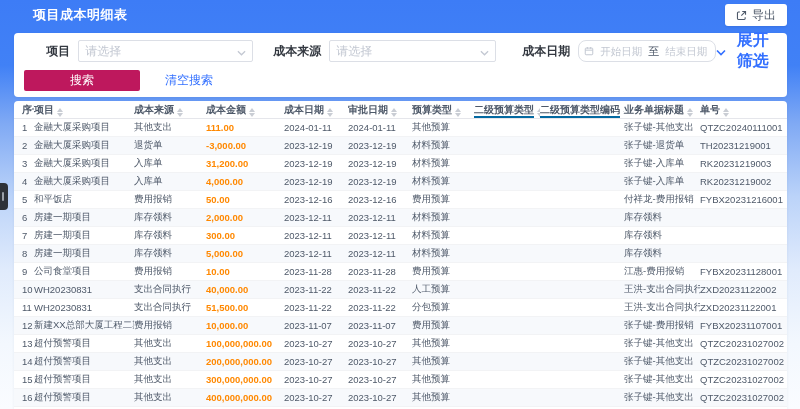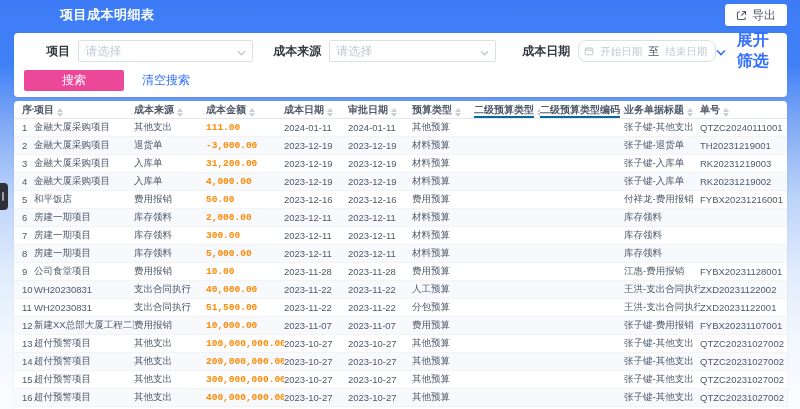--- a/index.html
+++ b/index.html
@@ -3,21 +3,21 @@
 <meta charset="utf-8">
 <style>
   html,body{margin:0;padding:0;}
   body{
     width:800px;height:409px;overflow:hidden;position:relative;
     font-family:"Liberation Sans","DejaVu Sans",sans-serif;
     background:linear-gradient(180deg,#3D7CF6 0%,#4181F6 16%,#7FA9F4 30%,#BBD3F9 48%,#E0EBFC 66%,#F3F8FE 84%,#FAFCFF 100%);
   }
   
   .topbar{height:30px;display:flex;align-items:center;padding:0 13px 0 33px;}
-  .page-title{color:#fff;font-size:13px;font-weight:700;letter-spacing:.5px;margin-left:27px;}
+  .page-title{color:#fff;font-size:13px;font-weight:700;letter-spacing:.5px;}
   .export-btn{margin-left:auto;background:#fff;border:none;color:#4E5969;font-size:12px;
     height:22px;padding:0 11px;border-radius:3px;display:flex;align-items:center;gap:5px;cursor:pointer;
     font-family:inherit;box-shadow:0 1px 2px rgba(20,50,120,.15);}
   .export-btn svg{display:block;}
   
   .card{background:#fff;border-radius:4px;box-shadow:0 1px 3px rgba(29,52,106,.07);}
   .filter-card{margin:3px 13px 0 14px;padding:6px 12px 6px 10px;}
   .filter-row{display:flex;align-items:center;height:24px;}
   .f-label{font-size:12px;color:#333840;font-weight:600;white-space:nowrap;}
   .lbl-project{margin-left:14px;width:43px;text-align:right;}
@@ -33,34 +33,34 @@
   .chevron{margin-right:6px;flex:none;}
   .daterange{width:145px;height:22px;border:1px solid #DCDFE6;border-radius:8px;display:flex;
     align-items:center;box-sizing:border-box;padding:0 5px;gap:3px;background:#fff;}
   .daterange input{border:none;outline:none;width:44px;font-size:10.5px;color:#333;
     font-family:inherit;background:transparent;text-align:center;}
   .daterange input::placeholder{color:#C3C8D2;}
   .to-sep{font-size:11px;color:#4E5969;flex:none;}
   .expand-link{margin-left:auto;display:flex;align-items:center;gap:4px;color:#3370FF;
     font-size:16px;font-weight:600;cursor:pointer;background:none;border:none;font-family:inherit;padding:0;}
   .btn-row{display:flex;align-items:center;margin-top:7px;height:21px;}
-  .search-btn{width:100px;height:21px;background:#ec4899;color:#fff;border:none;border-radius:2px;
+  .search-btn{width:116px;height:21px;background:#be185d;color:#fff;border:none;border-radius:2px;
     font-size:12px;cursor:pointer;font-family:inherit;}
-  .clear-btn{margin-left:14px;background:none;border:none;color:#3370FF;font-size:12px;
+  .clear-btn{margin-left:21px;background:none;border:none;color:#3370FF;font-size:12px;
     cursor:pointer;font-family:inherit;padding:0 4px;}
   
   .table-card{margin:4px 13px 0 14px;height:340px;border-radius:4px 4px 0 0;overflow:hidden;}
   table{border-collapse:collapse;table-layout:fixed;width:100%;}
   th{font-size:10px;color:#4E5969;font-weight:700;text-align:left;height:15px;
     padding:1px 4px 1px 0;border-bottom:1px solid #E5E6EB;white-space:nowrap;overflow:hidden;}
   td{font-size:9.5px;color:#4E5969;height:17px;padding:0 4px 0 0;border-bottom:1px solid #F2F3F5;
     white-space:nowrap;overflow:hidden;}
   th:first-child,td:first-child{padding-left:8px;}
   tbody tr:nth-child(even){background:#F7F9FC;}
-  td.amount{color:#FF8800;font-weight:700;font-family:Liberation Mono, monospace;}
+  td.amount{color:#FF8800;font-weight:700;}
   .sorter{display:inline-flex;flex-direction:column;gap:1px;margin-left:3px;vertical-align:1px;}
   .sorter i{width:0;height:0;border-left:3px solid transparent;border-right:3px solid transparent;display:block;}
   .sorter .up{border-bottom:4px solid #C9CDD4;}
   .sorter .down{border-top:4px solid #C9CDD4;}
   .th-underline{border-bottom:6px solid #0369a1;padding-bottom:1px;}
   
   .side-handle{position:absolute;left:0;top:183px;width:8px;height:27px;background:#2E3238;
     border-radius:0 4px 4px 0;cursor:pointer;}
   .side-handle::after{content:"";position:absolute;left:2px;top:9px;width:2px;height:9px;
     background:#9AA0A8;border-radius:1px;}

